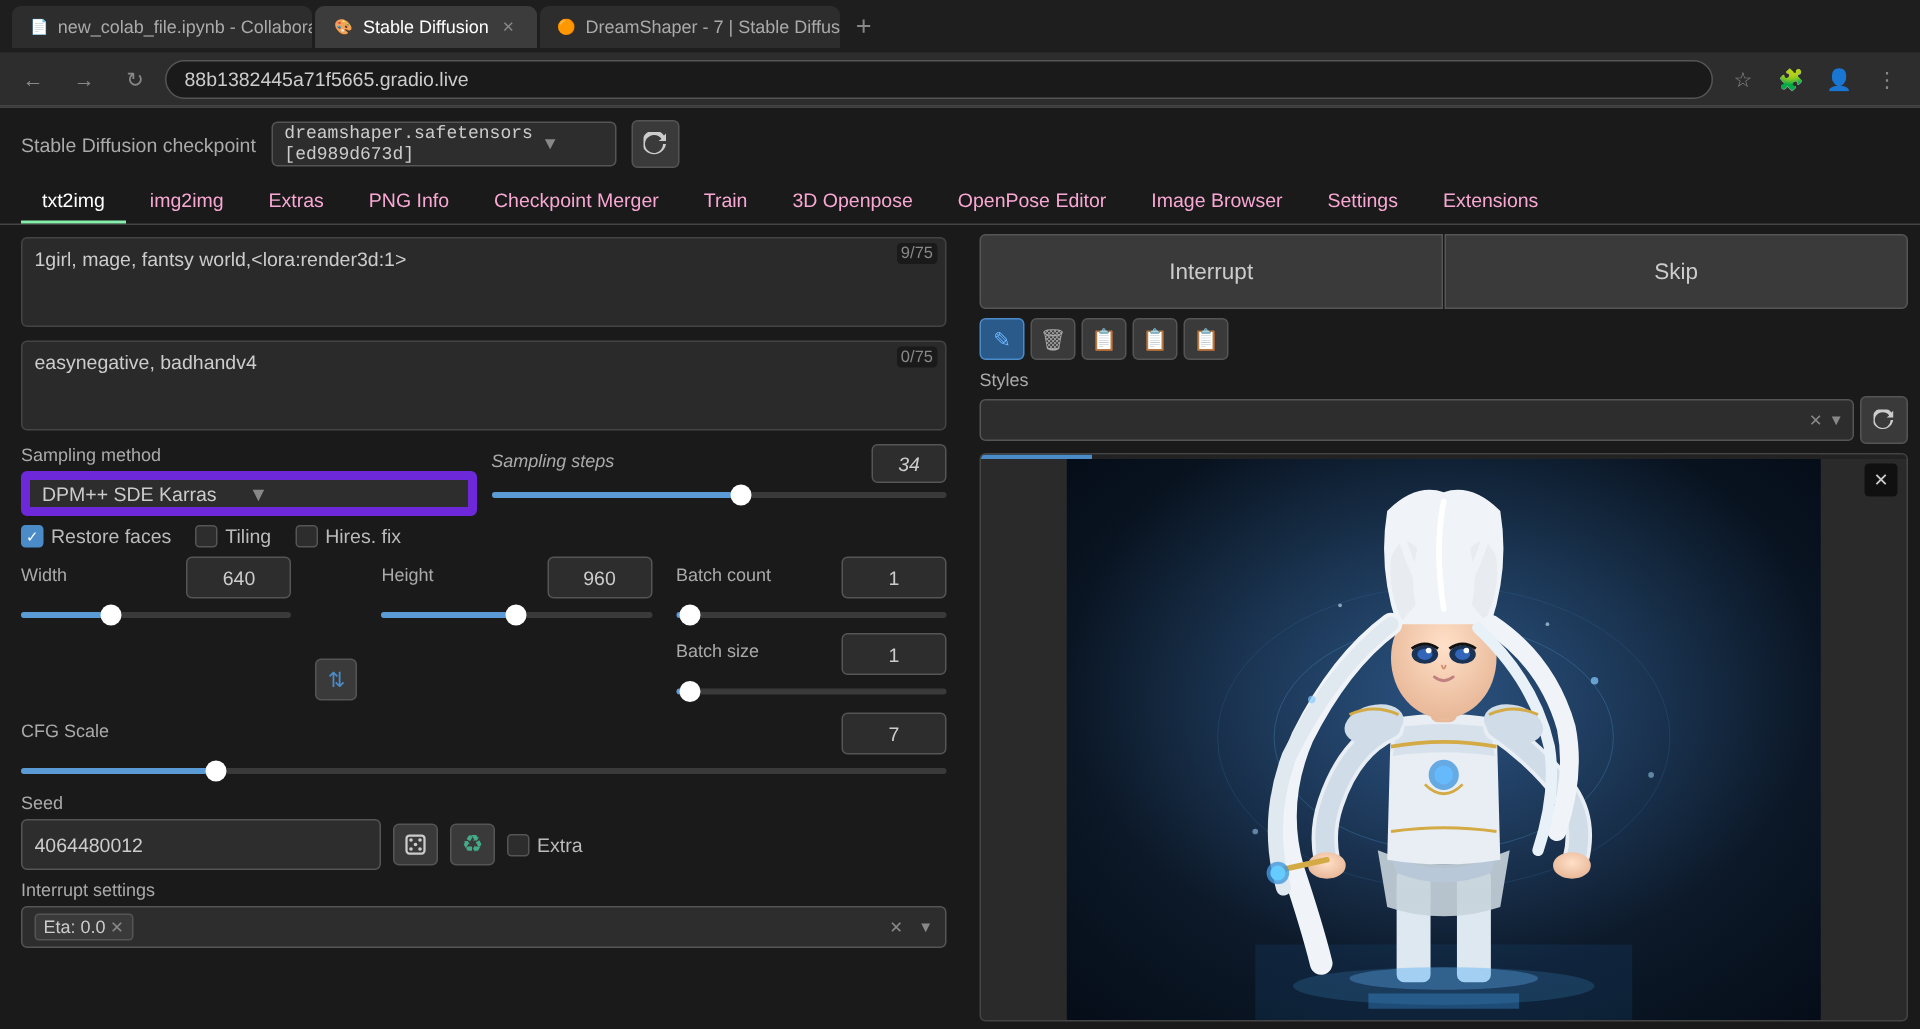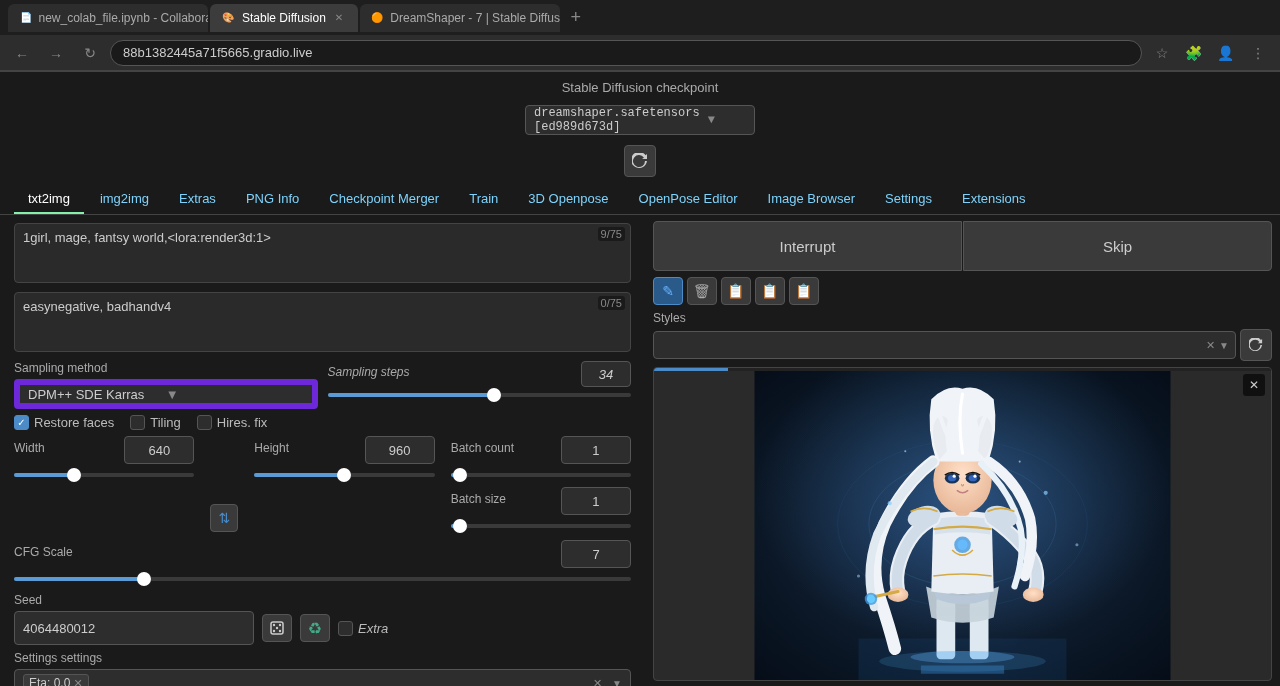--- a/index.html
+++ b/index.html
@@ -120,21 +120,20 @@
       flex-direction: column;
       height: calc(686px - 71px);
       background: #1a1a1a;
     }
 
     .app-header {
       padding: 8px 14px 0;
       display: flex;
       align-items: center;
       gap: 10px;
-      flex-direction: column;
     }
     .checkpoint-label {
       color: #aaa;
       font-size: 13px;
     }
     .checkpoint-select {
       background: #2d2d2d;
       border: 1px solid #555;
       border-radius: 4px;
       color: #ccc;
@@ -165,21 +164,21 @@
       display: flex;
       align-items: center;
       padding: 4px 14px 0;
       gap: 2px;
       border-bottom: 1px solid #444;
       margin-top: 4px;
     }
     .main-tab {
       padding: 6px 14px;
       cursor: pointer;
-      color: #7dd3fc;
+      color: #f9a8d4;
       border-bottom: 2px solid transparent;
       font-size: 13px;
     }
     .main-tab.active {
       color: #fff;
       border-bottom: 2px solid #86efac;
     }
 
     .content-area {
       display: flex;
@@ -350,21 +349,21 @@
       background: #3a3a3a;
       border: 1px solid #555;
       border-radius: 4px;
       display: flex;
       align-items: center;
       justify-content: center;
       cursor: pointer;
       color: #ccc;
       font-size: 14px;
     }
-    .extra-label { font-size: 13px; color: #bbb; font-style: italic; }
+    .extra-label { font-size: 13px; color: #bbb; }
     .override-select {
       background: #2d2d2d;
       border: 1px solid #555;
       border-radius: 4px;
       color: #ccc;
       height: 28px;
       padding: 0 8px;
       display: flex;
       align-items: center;
       gap: 6px;
@@ -747,21 +746,21 @@
           </div>
           <div class="seed-btn" style="color:#4a8;font-size:16px;">♻</div>
           <div class="checkbox-item">
             <div class="checkbox-box"></div>
             <span class="extra-label">Extra</span>
           </div>
         </div>
       </div>
 
       <div>
-        <div class="field-label">Settings settings</div>
+        <div class="field-label">Interrupt settings</div>
         <div class="override-select" style="width:100%;">
           <div class="tag-item">
             <span>Eta: 0.0</span>
             <span class="tag-close">✕</span>
           </div>
           <div style="flex:1"></div>
           <span class="style-clear">✕</span>
           <span class="style-arrow">▼</span>
         </div>
       </div>

